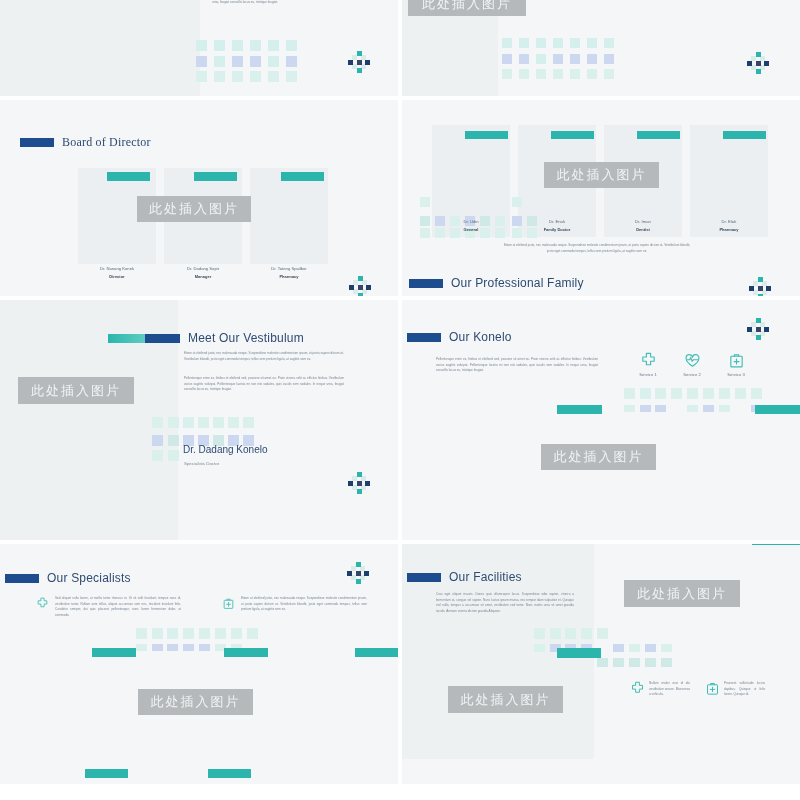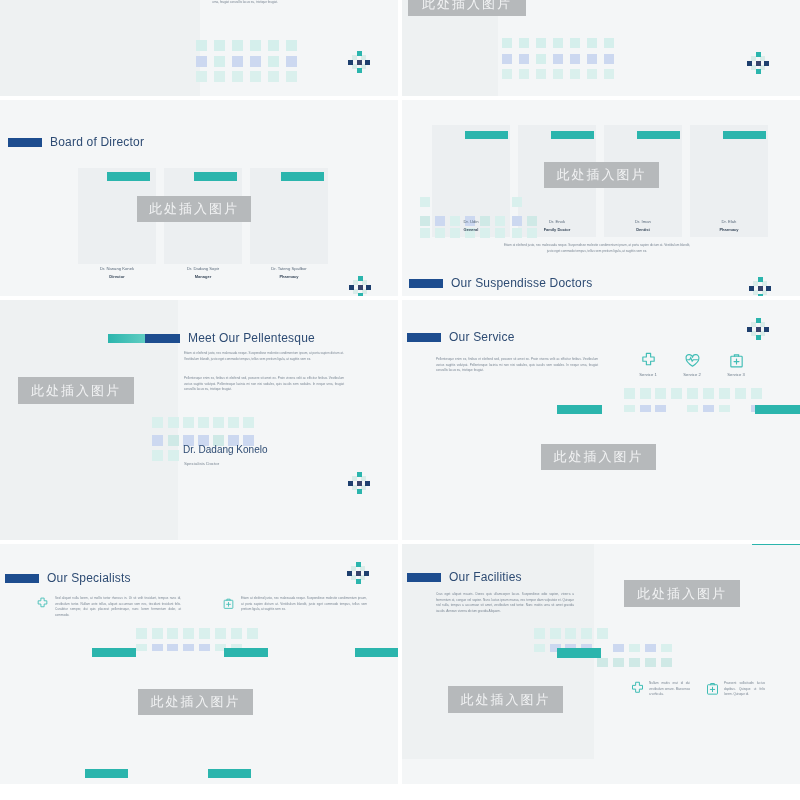--- a/index.html
+++ b/index.html
@@ -166,21 +166,21 @@
         <i class="br"></i>
       <i class="t"></i>
         <i class="b"></i>
         <i class="l"></i>
         <i class="r"></i>
         <i class="c"></i>
     </div>
   </div>
 
   <div class="slide">
-    <div class="titlerow" style="left:8px;top:35px;">
+    <div class="titlerow" style="left:20px;top:35px;font-family:Liberation Serif, serif;">
       <span class="lozenge"></span>
       <span class="titletext big">Board of Director</span>
     </div>
 
     <div class="pcard" style="left:78px;top:68px;width:78px;height:96px;"></div>
     <div class="pcard" style="left:164px;top:68px;width:78px;height:96px;"></div>
     <div class="pcard" style="left:250px;top:68px;width:78px;height:96px;"></div>
 
     <div class="tbar" style="left:107px;top:72px;width:43px;height:9px;"></div>
     <div class="tbar" style="left:194px;top:72px;width:43px;height:9px;"></div>
@@ -248,42 +248,42 @@
     <div class="prole" style="left:116px;top:127px;width:78px;">Family Doctor</div>
     <div class="pname" style="left:202px;top:119px;width:78px;">Dr. Iman</div>
     <div class="prole" style="left:202px;top:127px;width:78px;">Dentist</div>
     <div class="pname" style="left:288px;top:119px;width:78px;">Dr. Elah</div>
     <div class="prole" style="left:288px;top:127px;width:78px;">Pharmacy</div>
 
     <div class="lorem c" style="left:100px;top:143px;width:190px;">Etiam at eleifend justo, nec malesuada neque. Suspendisse molestie condimentum ipsum, at porta sapien dictum at. Vestibulum blandit, justo eget commodo tempus, tellus sem pretium ligula, at sagittis sem ex.</div>
 
     <div class="titlerow" style="left:7px;top:176px;">
       <span class="lozenge"></span>
-      <span class="titletext big">Our Suspendisse Doctors</span>
+      <span class="titletext big">Our Professional Family</span>
     </div>
 
     <div class="plus" style="left:347px;top:177px;">
       <i class="tl"></i>
         <i class="tr"></i>
         <i class="bl"></i>
         <i class="br"></i>
       <i class="t"></i>
         <i class="b"></i>
         <i class="l"></i>
         <i class="r"></i>
         <i class="c"></i>
     </div>
   </div>
 
   <div class="slide">
     <div class="tint" style="left:0;top:0;width:178px;height:240px;background:#eef1f2;"></div>
 
     <div class="titlerow" style="left:108px;top:31px;">
       <span class="lozenge split"></span>
-      <span class="titletext big">Meet Our Pellentesque</span>
+      <span class="titletext big">Meet Our Vestibulum</span>
     </div>
 
     <div class="lorem" style="left:184px;top:51px;width:160px;">Etiam at eleifend justo, nec malesuada neque. Suspendisse molestie condimentum ipsum, at porta sapien dictum at. Vestibulum blandit, justo eget commodo tempus, tellus sem pretium ligula, at sagittis sem ex.</div>
     <div class="lorem" style="left:184px;top:76px;width:160px;">Pellentesque enim ex, finibus et eleifend sed, posuere sit amet ex. Proin viverra velit ac efficitur finibus. Vestibulum varius sagittis volutpat. Pellentesque lacinia mi non nisi sodales, quis iaculis sem sodales. In neque urna, feugiat convallis lacus eu, tristique feugiat.</div>
 
     <div class="imgph" style="left:18px;top:77px;width:116px;height:27px;">此处插入图片</div>
 
     <div class="sq" style="left:152px;top:117px;width:120px;height:42px;">
       <i style="left:0px;top:0px;width:11px;height:11px;background:#d9f0ed;"></i>
       <i style="left:16px;top:0px;width:11px;height:11px;background:#d9f0ed;"></i>
@@ -315,21 +315,21 @@
         <i class="b"></i>
         <i class="l"></i>
         <i class="r"></i>
         <i class="c"></i>
     </div>
   </div>
 
   <div class="slide">
     <div class="titlerow" style="left:5px;top:30px;">
       <span class="lozenge"></span>
-      <span class="titletext big">Our Service</span>
+      <span class="titletext big">Our Konelo</span>
     </div>
 
     <div class="lorem" style="left:34px;top:57px;width:162px;">Pellentesque enim ex, finibus et eleifend sed, posuere sit amet ex. Proin viverra velit ac efficitur finibus. Vestibulum varius sagittis volutpat. Pellentesque lacinia mi non nisi sodales, quis iaculis sem sodales. In neque urna, feugiat convallis lacus eu, tristique feugiat.</div>
 
     <div class="svcwrap" style="left:232px;top:52px;">
       <div class="svc">
         <svg width="17" height="17" viewBox="0 0 24 24" fill="none" stroke="#3fbdb5" stroke-width="1.6">
           <path d="M9 2h6v5h5v6h-5v5H9v-5H4V7h5z" stroke-linejoin="round"></path>
         </svg>
         <span class="svclbl">Service 1</span>

